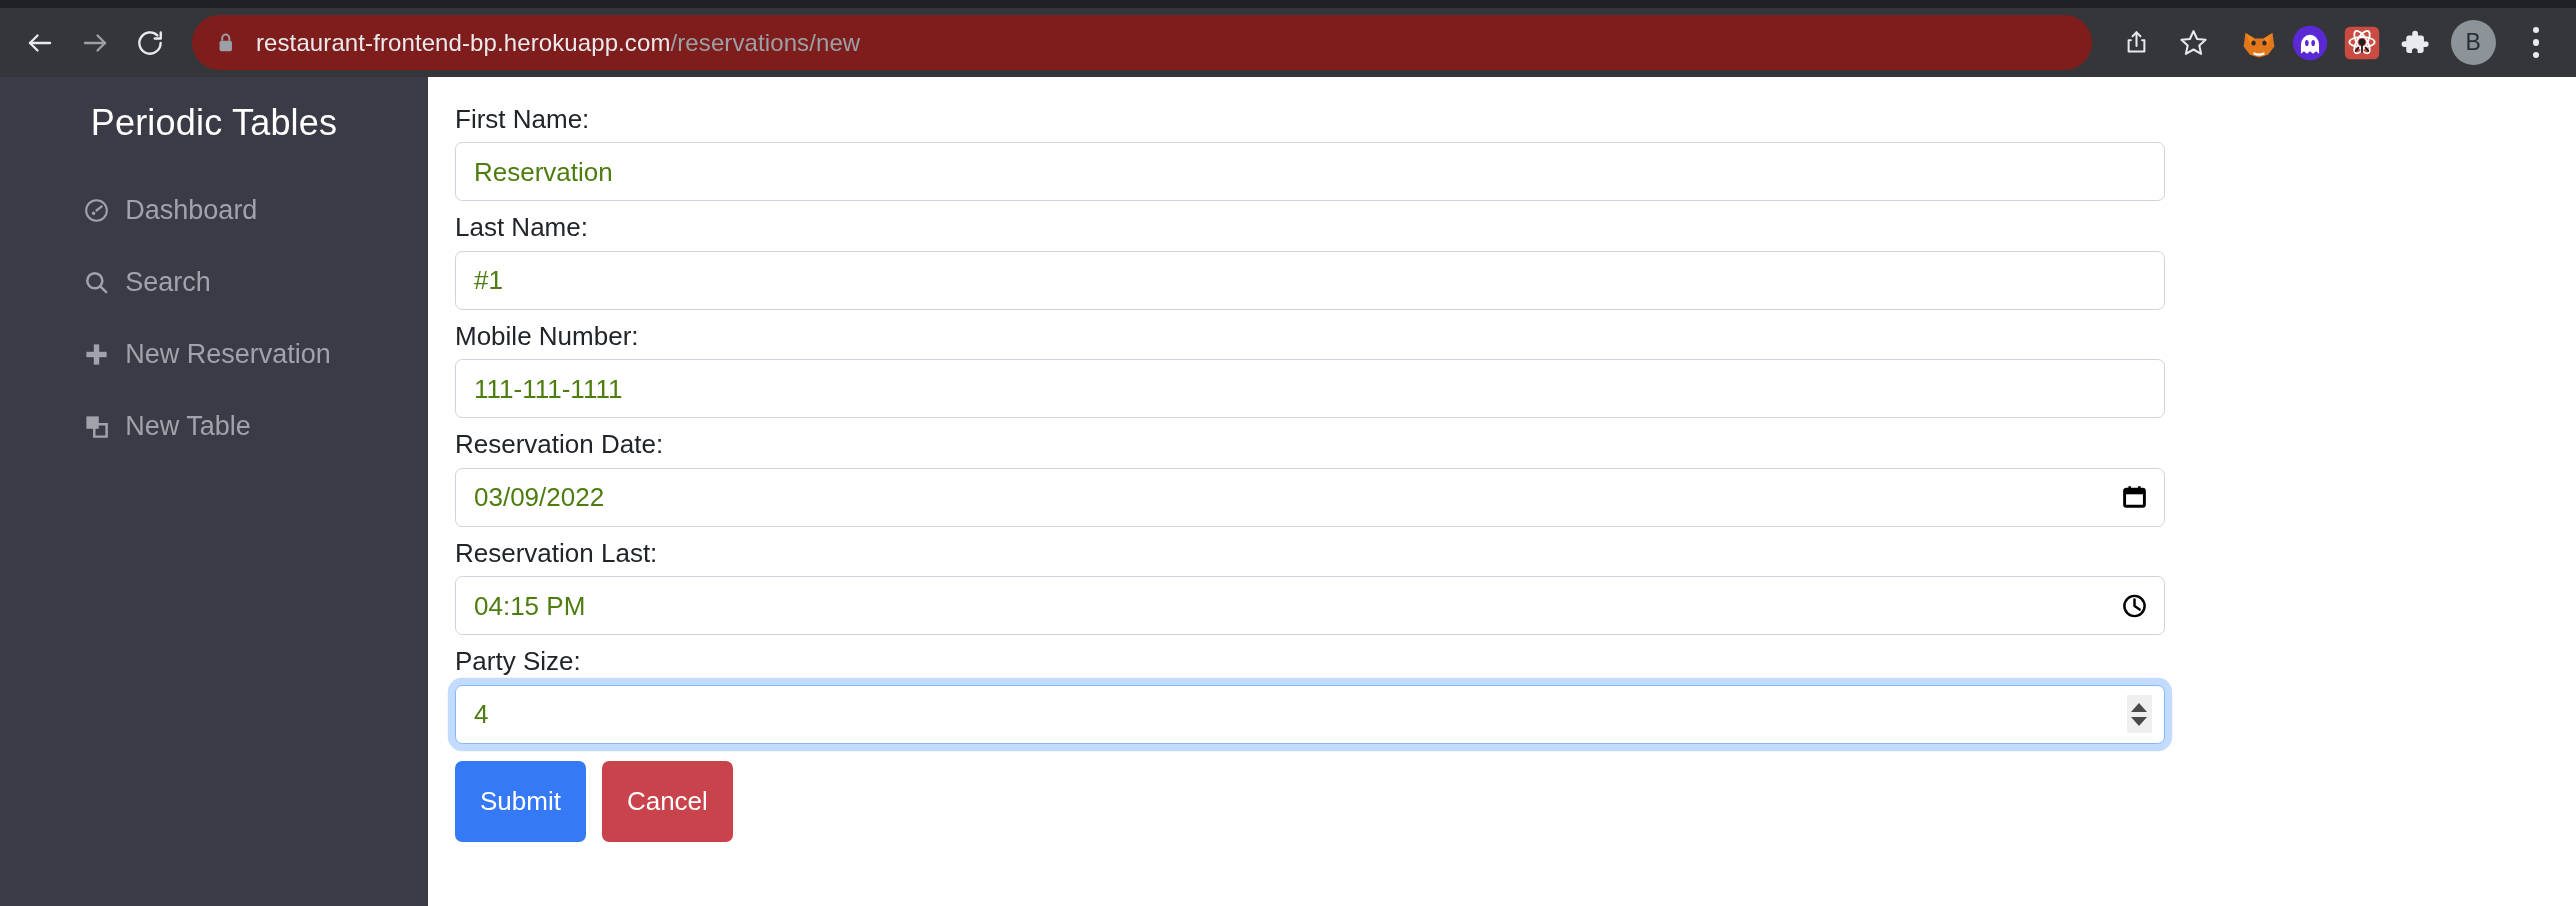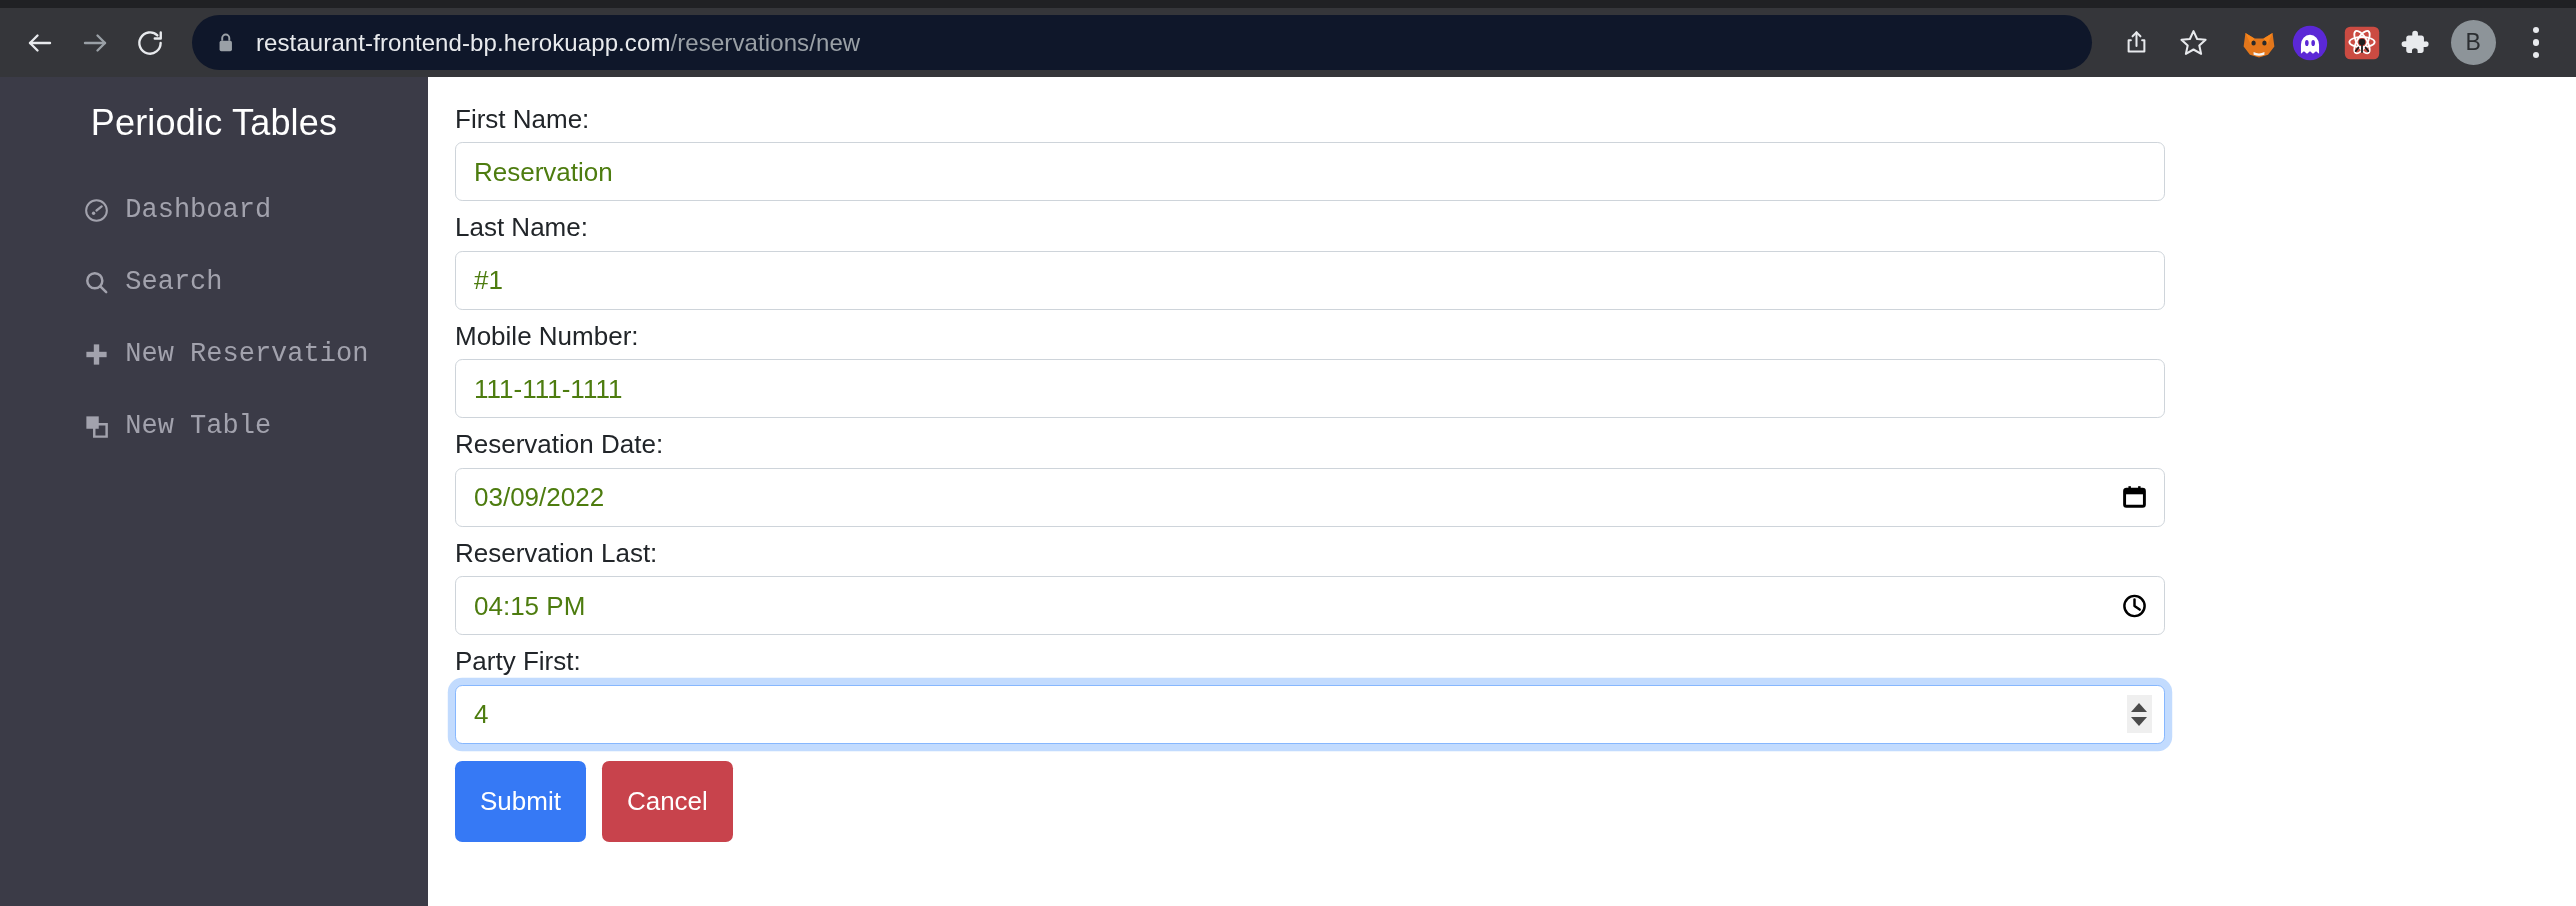--- a/index.html
+++ b/index.html
@@ -43,21 +43,21 @@
     flex: 0 0 auto;
     cursor: pointer;
   }
   .nav-btn svg { display: block; }
 
   #omnibox {
     flex: 1 1 auto;
     height: 55px;
     margin-left: 14.3px;
     margin-right: 9px;
-    background: #0f172a;
+    background: #7f1d1d;
     border-radius: 28px;
     display: flex;
     align-items: center;
     padding: 0 12.5px 0 23px;
     min-width: 0;
     cursor: text;
   }
   #lock-icon { flex: 0 0 auto; display: flex; align-items: center; margin-right: 19.7px; }
   #url-text {
     font-size: 24px;
@@ -140,21 +140,21 @@
     height: 830px;
   }
   #sidebar-title {
     color: #ffffff;
     font-size: 36px;
     font-weight: 400;
     text-align: center;
     padding: 9px 0 30px 0;
     letter-spacing: 0.2px;
   }
-  #sidebar-nav { padding: 0 0 0 82px; font-family: Liberation Mono, monospace; }
+  #sidebar-nav { padding: 0 0 0 82px; }
   .nav-item {
     display: flex;
     align-items: center;
     gap: 14.3px;
     color: #a2a2ad;
     font-size: 27px;
     height: 72px;
     cursor: pointer;
     text-decoration: none;
   }
@@ -456,21 +456,21 @@
         <span class="fc-indicator">
           <svg width="27" height="27" viewBox="0 0 24 24" fill="none" stroke="#000" stroke-width="2.2">
             <circle cx="12" cy="12" r="9"></circle>
             <polyline points="12,6.2 12,12 16.6,15.2" stroke-linecap="round" stroke-linejoin="round"></polyline>
           </svg>
         </span>
       </div>
     </div>
 
     <div class="form-group">
-      <label class="form-label">Party First:</label>
+      <label class="form-label">Party Size:</label>
       <div class="form-control has-indicator focused">
         <span class="fc-value">4</span>
         <span class="spinner-box">
           <span class="spin-up"></span>
           <span class="spin-dn"></span>
         </span>
       </div>
     </div>
 
     <div id="form-actions">

